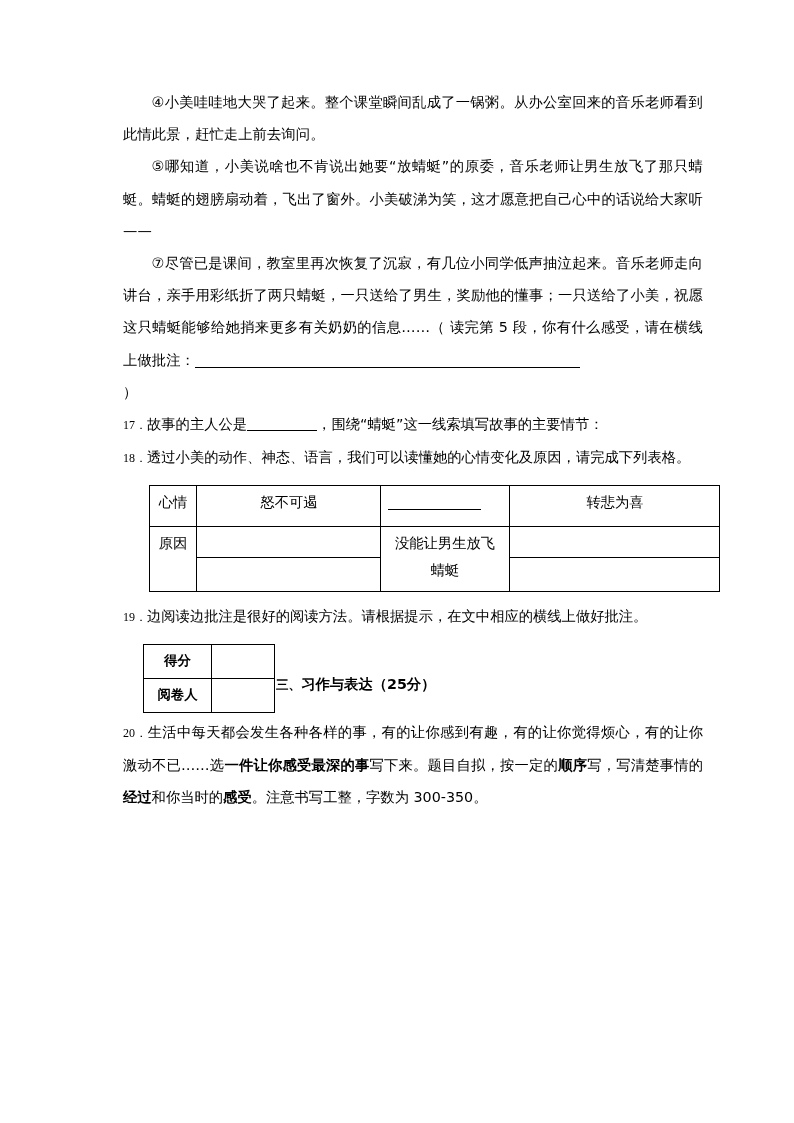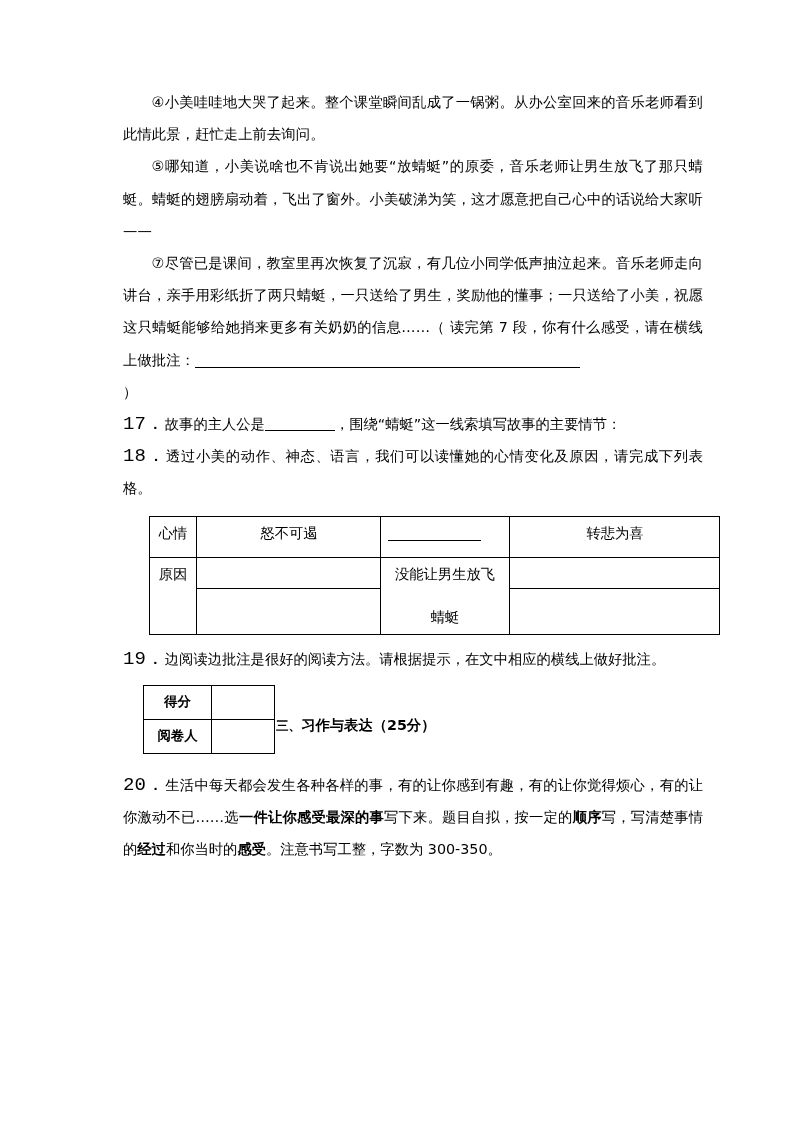--- a/index.html
+++ b/index.html
@@ -50,22 +50,22 @@
   .qline {
     font-size: 14.3px;
     line-height: 32.2px;
     text-indent: 0;
     margin: 0;
     text-align: justify;
     text-justify: inter-ideograph;
   }
 
   .qnum {
-    font-family: Liberation Mono, monospace;
-    font-size: 19px;
+    font-family: Liberation Serif, serif;
+    font-size: 12px;
   }
 
   
   .blank {
     display: inline-block;
     border-bottom: 1.4px solid #000;
     vertical-align: -2px;
   }
   .blank-s  { width: 62px; }
   .blank-m  { width: 70px; }
@@ -134,21 +134,21 @@
     box-sizing: border-box;
   }
   .reason-half:last-child {
     border-bottom: none;
   }
   .reason-span {
     padding: 3px 7px;
     font-size: 14.3px;
     line-height: 27px;
   }
-  .reason-span .l2 { display: block; margin-top: 16px; }
+  .reason-span .l2 { display: block; }
 
   
   .grade-wrap {
     position: relative;
     margin-top: 10px;
     height: 70px;
   }
   .grade-table {
     position: absolute;
     left: 20px;
@@ -188,21 +188,21 @@
 <body>
 
 <div class="page">
   <div class="content">
 
     <p class="para">④小美哇哇地大哭了起来。整个课堂瞬间乱成了一锅粥。从办公室回来的音乐老师看到此情此景，赶忙走上前去询问。</p>
 
     <p class="para">⑤哪知道，小美说啥也不肯说出她要“放蜻蜓”的原委，音乐老师让男生放飞了那只蜻蜓。蜻蜓的翅膀扇动着，飞出了窗外。小美破涕为笑，这才愿意把自己心中的话说给大家听——</p>
 
 
-    <p class="para"><span>⑦尽管已是课间，教室里再次恢复了沉寂，有几位小同学低声抽泣起来。音乐老师走向讲台，亲手用彩纸折了两只蜻蜓，一只送给了男生，奖励他的懂事；一只送给了小美，祝愿这只蜻蜓能够给她捎来更多有关奶奶的信息……（ 读完第 7 段，你有什么感受，请在横线上做批注：</span><span class="rule-full"></span></p>
+    <p class="para"><span>⑦尽管已是课间，教室里再次恢复了沉寂，有几位小同学低声抽泣起来。音乐老师走向讲台，亲手用彩纸折了两只蜻蜓，一只送给了男生，奖励他的懂事；一只送给了小美，祝愿这只蜻蜓能够给她捎来更多有关奶奶的信息……（ 读完第 5 段，你有什么感受，请在横线上做批注：</span><span class="rule-full"></span></p>
     <p class="para noindent">）</p>
 
     <p class="qline"><span class="qnum">17．</span><span>故事的主人公是</span><span class="blank blank-m"></span><span>，围绕“蜻蜓”这一线索填写故事的主要情节：</span></p>
 
 
     <p class="qline"><span class="qnum">18．</span><span>透过小美的动作、神态、语言，我们可以读懂她的心情变化及原因，请完成下列表格。</span></p>
 
     <table class="mood-table">
       <tbody>
           <tr>
@@ -241,16 +241,16 @@
         </tr>
         <tr>
           <td class="gl">阅卷人</td>
           <td class="gv"></td>
         </tr>
       </tbody>
         </table>
       <div class="section-heading"><span class="sec-num">三、</span><span>习作与表达</span><span>（25分）</span></div>
     </div>
 
-    <p class="qline" style="margin-top:14px; text-indent:0"><span class="qnum">20．</span><span><span>生活中每天都会发生各种各样的事，有的让你感到有趣，有的让你觉得烦心，有的让你激动不已……选</span><b class="em">一件让你感受最深的事</b><span>写下来。题目自拟，按一定的</span><b class="em">顺序</b><span>写，写清楚事情的</span><b class="em">经过</b><span>和你当时的</span><b class="em">感受</b><span>。注意书写工整，字数为 300-350。</span></span></p>
+    <p class="qline" style="margin-top:2px; text-indent:0"><span class="qnum">20．</span><span><span>生活中每天都会发生各种各样的事，有的让你感到有趣，有的让你觉得烦心，有的让你激动不已……选</span><b class="em">一件让你感受最深的事</b><span>写下来。题目自拟，按一定的</span><b class="em">顺序</b><span>写，写清楚事情的</span><b class="em">经过</b><span>和你当时的</span><b class="em">感受</b><span>。注意书写工整，字数为 300-350。</span></span></p>
 
   </div>
 </div>
 
 </body></html>

